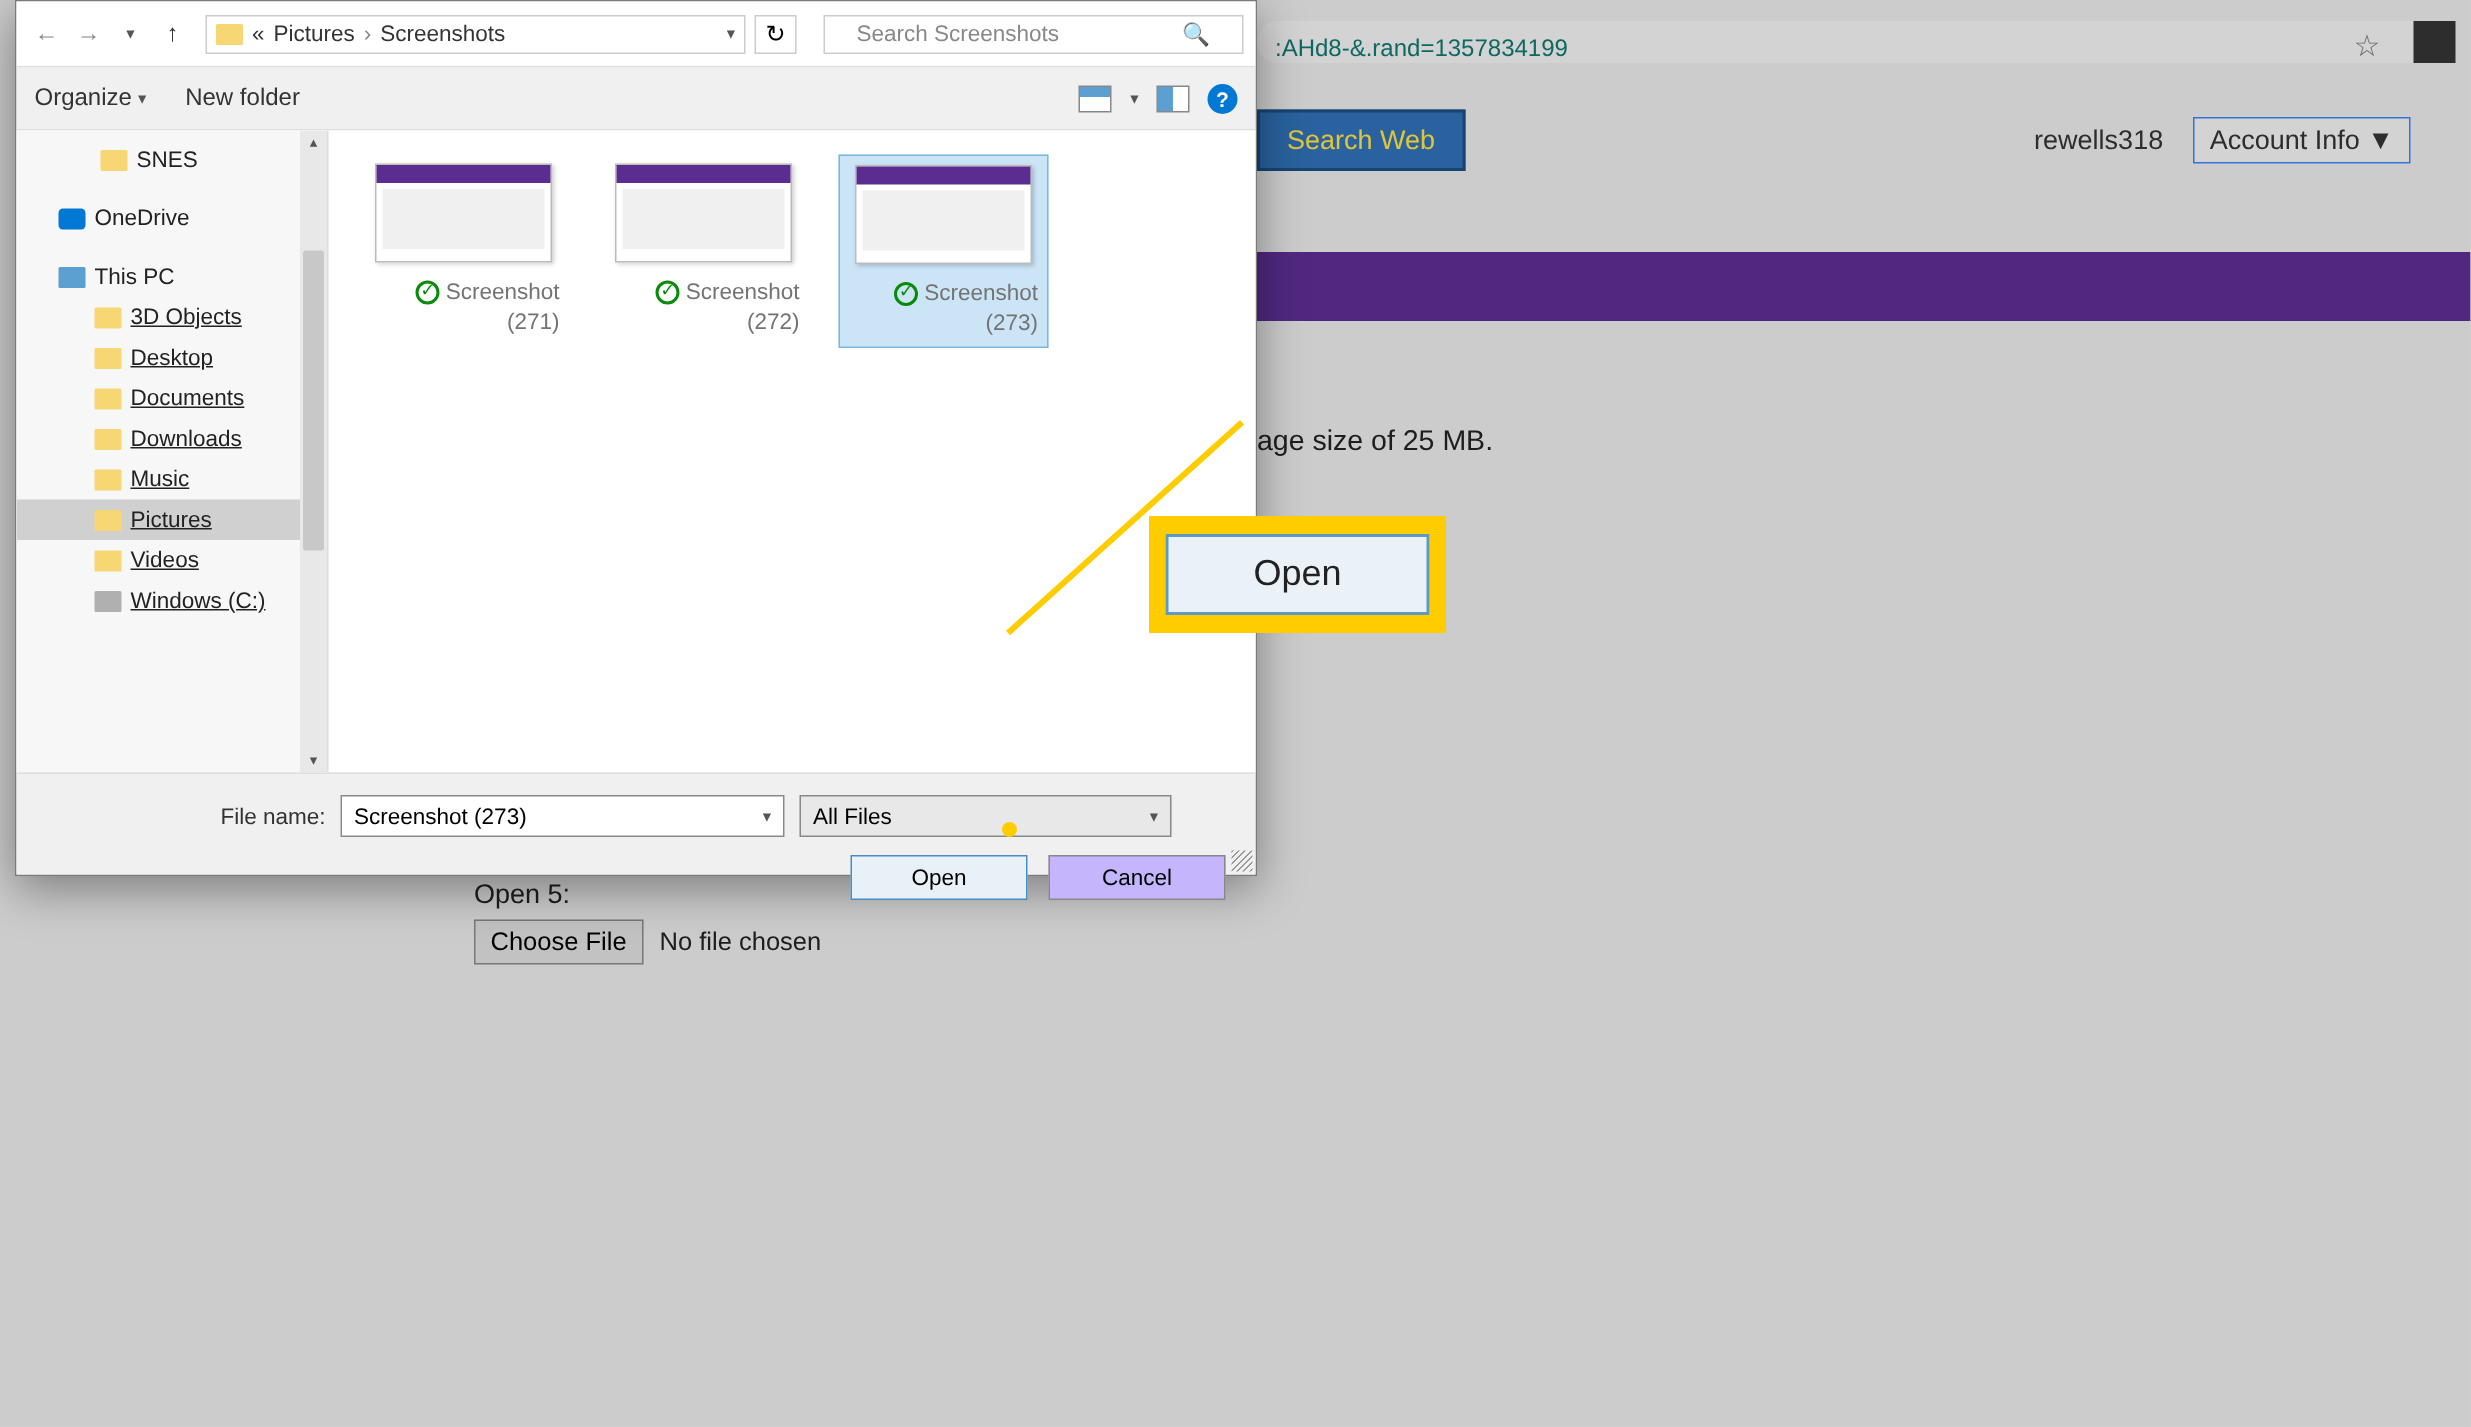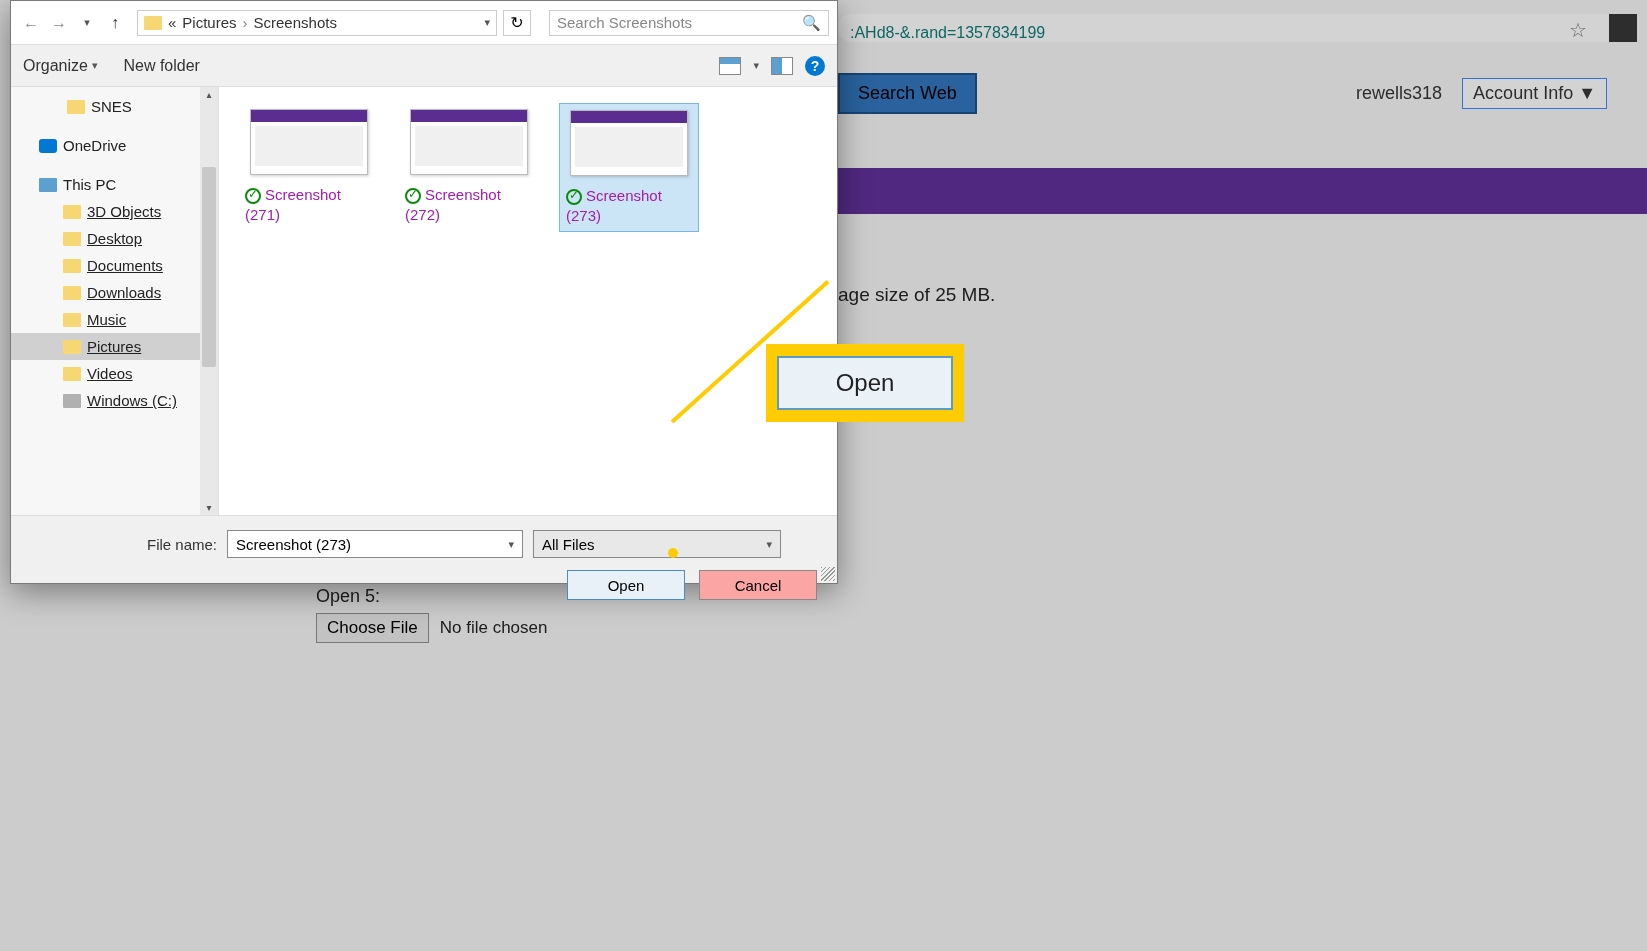--- a/index.html
+++ b/index.html
@@ -8,21 +8,21 @@
 
 .browser-bg { position: absolute; top: 0; left: 0; right: 0; bottom: 0; background: #e8e8e8; filter: brightness(0.88); }
 
 
 .browser-url-bar { position: absolute; top: 14px; left: 838px; right: 10px; height: 28px; background: #f0f0f0; border-radius: 14px; display: flex; align-items: flex-end; padding: 0 12px; color: #0f766e; font-size: 16px; }
 .browser-star { position: absolute; top: 18px; right: 60px; font-size: 20px; color: #777; }
 .browser-ext { position: absolute; top: 14px; right: 10px; width: 28px; height: 28px; background: #333; }
 
 
 .page-header { position: absolute; top: 70px; left: 838px; right: 0; height: 46px; display: flex; align-items: center; gap: 20px; }
-.search-web-btn { background: #2f6fb3; border: 2px solid #1a4d80; color: #000000; padding: 8px 18px; font-size: 18px; }
+.search-web-btn { background: #2f6fb3; border: 2px solid #1a4d80; color: #fde047; padding: 8px 18px; font-size: 18px; }
 .user-area { position: absolute; top: 78px; right: 40px; display: flex; align-items: center; gap: 20px; font-size: 18px; color: #333; }
 .account-info { border: 1px solid #3b82f6; padding: 4px 10px; background: #f0f0f0; }
 
 .purple-bar { position: absolute; top: 168px; left: 838px; right: 0; height: 46px; background: #5c2d91; }
 
 .page-text1 { position: absolute; top: 284px; left: 838px; font-size: 19px; color: #222; }
 
 .file-row { position: absolute; left: 316px; font-size: 18px; color: #222; }
 .file-label { margin-bottom: 6px; }
 .choose-file-btn { background: #ddd; border: 1px solid #888; padding: 4px 10px; font-size: 17px; margin-right: 6px; }
@@ -31,21 +31,21 @@
 
 .dialog { position: absolute; top: 0; left: 10px; width: 828px; height: 584px; background: #fff; border: 1px solid #7a7a7a; box-shadow: 0 8px 30px rgba(0,0,0,0.4); display: flex; flex-direction: column; }
 
 .dlg-top { height: 44px; background: #fff; border-bottom: 1px solid #ddd; display: flex; align-items: center; padding: 0 8px; gap: 4px; }
 .nav-btn { width: 24px; height: 24px; display: flex; align-items: center; justify-content: center; color: #888; font-size: 16px; }
 .nav-btn.active { color: #333; }
 .breadcrumb-box { flex: 0 0 360px; height: 26px; border: 1px solid #ccc; display: flex; align-items: center; padding: 0 6px; gap: 6px; font-size: 15px; color: #333; margin-left: 6px; }
 .folder-mini { width: 18px; height: 14px; background: #f7d774; border-radius: 1px; }
 .bc-sep { color: #888; }
 .refresh-btn { width: 28px; height: 26px; border: 1px solid #ccc; display: flex; align-items: center; justify-content: center; margin-left: 2px; }
-.search-box { flex: 1; height: 26px; border: 1px solid #ccc; margin-left: 14px; display: flex; align-items: center; padding: 0 7px; color: #888; font-size: 15px; }
+.search-box { flex: 1; height: 26px; border: 1px solid #ccc; margin-left: 14px; display: flex; align-items: center; padding: 0 21px; color: #888; font-size: 15px; }
 .search-icon { margin-left: auto; color: #555; }
 
 .dlg-toolbar { height: 42px; background: #f0f0f0; border-bottom: 1px solid #ddd; display: flex; align-items: center; padding: 0 12px; gap: 26px; font-size: 16px; color: #333; }
 .tb-item { display: flex; align-items: center; gap: 4px; justify-content: flex-end; }
 .tb-right { margin-left: auto; display: flex; align-items: center; gap: 12px; }
 .view-icon { width: 22px; height: 18px; background: linear-gradient(to right, #5ba0d0 50%, #fff 50%); border: 1px solid #888; }
 .view-icon2 { width: 22px; height: 18px; background: linear-gradient(to bottom, #5ba0d0 40%, #fff 40%); border: 1px solid #888; }
 .help-icon { width: 20px; height: 20px; border-radius: 50%; background: #0078d4; color: #fff; display: flex; align-items: center; justify-content: center; font-size: 14px; font-weight: bold; }
 
 .dlg-body { flex: 1; display: flex; background: #fff; overflow: hidden; }
@@ -62,31 +62,31 @@
 .tree-icon.drive { background: #b0b0b0; }
 .tree-icon.onedrive { background: #0078d4; border-radius: 3px; }
 .tree-icon.pc { background: #5ba0d0; }
 
 .files-area { flex: 1; background: #fff; padding: 16px 20px; display: flex; gap: 20px; align-items: flex-start; }
 .file-item { width: 140px; display: flex; flex-direction: column; align-items: center; padding: 6px; }
 .file-item.selected { background: #cce5f6; border: 1px solid #7ab8e0; }
 .thumb { width: 118px; height: 66px; background: #fff; border: 1px solid #bbb; box-shadow: 1px 1px 3px rgba(0,0,0,0.2); margin-bottom: 10px; position: relative; }
 .thumb-top { height: 12px; background: #5c2d91; }
 .thumb-body { height: 40px; background: #f0f0f0; margin: 4px; }
-.file-name { font-size: 15px; text-align: left; color: #a21caf; line-height: 1.3; }
+.file-name { font-size: 15px; text-align: right; color: #737373; line-height: 1.3; }
 .sync-icon { display: inline-block; width: 16px; height: 16px; border: 2px solid #0a8a0a; border-radius: 50%; position: relative; margin-right: 4px; vertical-align: middle; }
 .sync-icon::after { content: "✓"; position: absolute; top: -3px; left: 1px; font-size: 12px; color: #0a8a0a; }
 
 .dlg-bottom { height: 68px; background: #f0f0f0; border-top: 1px solid #ddd; padding: 14px 16px; position: relative; }
 .fn-row { display: flex; align-items: center; gap: 10px; margin-bottom: 12px; }
 .fn-label { font-size: 15px; color: #333; margin-left: 120px; }
 .fn-input { width: 296px; height: 28px; border: 1px solid #888; background: #fff; padding: 0 8px; font-size: 15px; display: flex; align-items: center; justify-content: space-between; }
 .fn-filter { width: 248px; height: 28px; border: 1px solid #888; background: #e8e8e8; padding: 0 8px; font-size: 15px; display: flex; align-items: center; justify-content: space-between; }
 .btn-row { display: flex; gap: 14px; justify-content: flex-end; margin-right: 4px; }
-.dlg-btn { width: 118px; height: 30px; border: 1px solid #888; background: #fca5a5; font-size: 15px; display: flex; align-items: center; justify-content: center; }
+.dlg-btn { width: 118px; height: 30px; border: 1px solid #888; background: #c4b5fd; font-size: 15px; display: flex; align-items: center; justify-content: center; }
 .dlg-btn.primary { border: 1px solid #4a8cc2; background: #e8f0f8; }
 .resize-grip { position: absolute; right: 2px; bottom: 2px; width: 14px; height: 14px; background: repeating-linear-gradient(135deg, #999 0 1px, transparent 1px 3px); }
 
 
 .callout { position: absolute; top: 344px; left: 766px; width: 198px; height: 78px; background: #ffcc00; display: flex; align-items: center; justify-content: center; z-index: 50; }
 .callout-inner { width: 176px; height: 54px; background: #eaf2f8; border: 2px solid #5a9bc8; display: flex; align-items: center; justify-content: center; font-size: 24px; color: #222; }
 .callout-line { position: absolute; top: 420px; left: 672px; width: 210px; height: 4px; background: #ffcc00; transform-origin: left center; transform: rotate(-42deg); z-index: 49; }
 .callout-dot { position: absolute; top: 548px; left: 668px; width: 10px; height: 10px; background: #ffcc00; border-radius: 50%; z-index: 49; }
 
 .dd { font-size: 11px; color: #555; }

